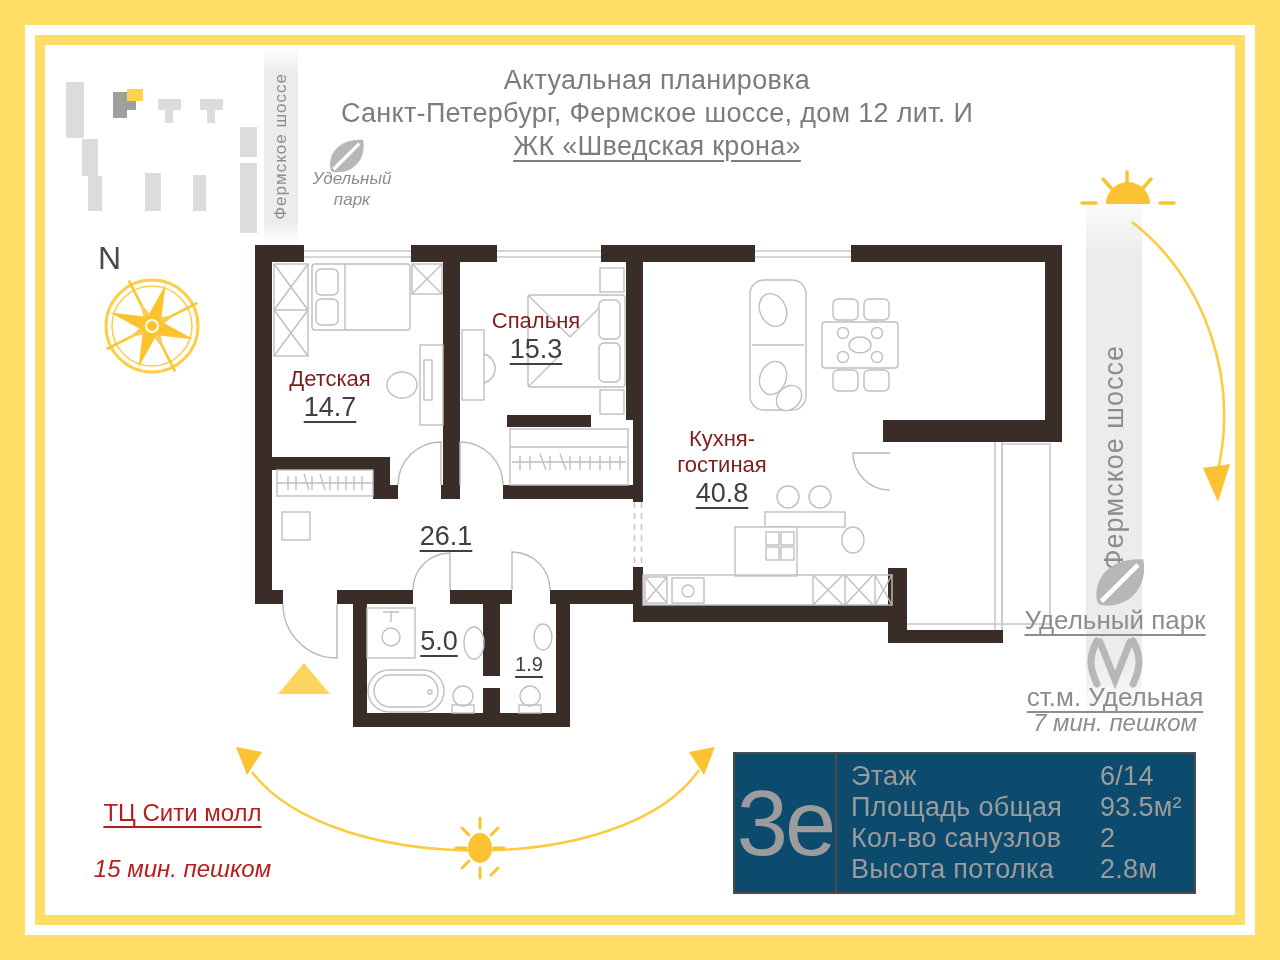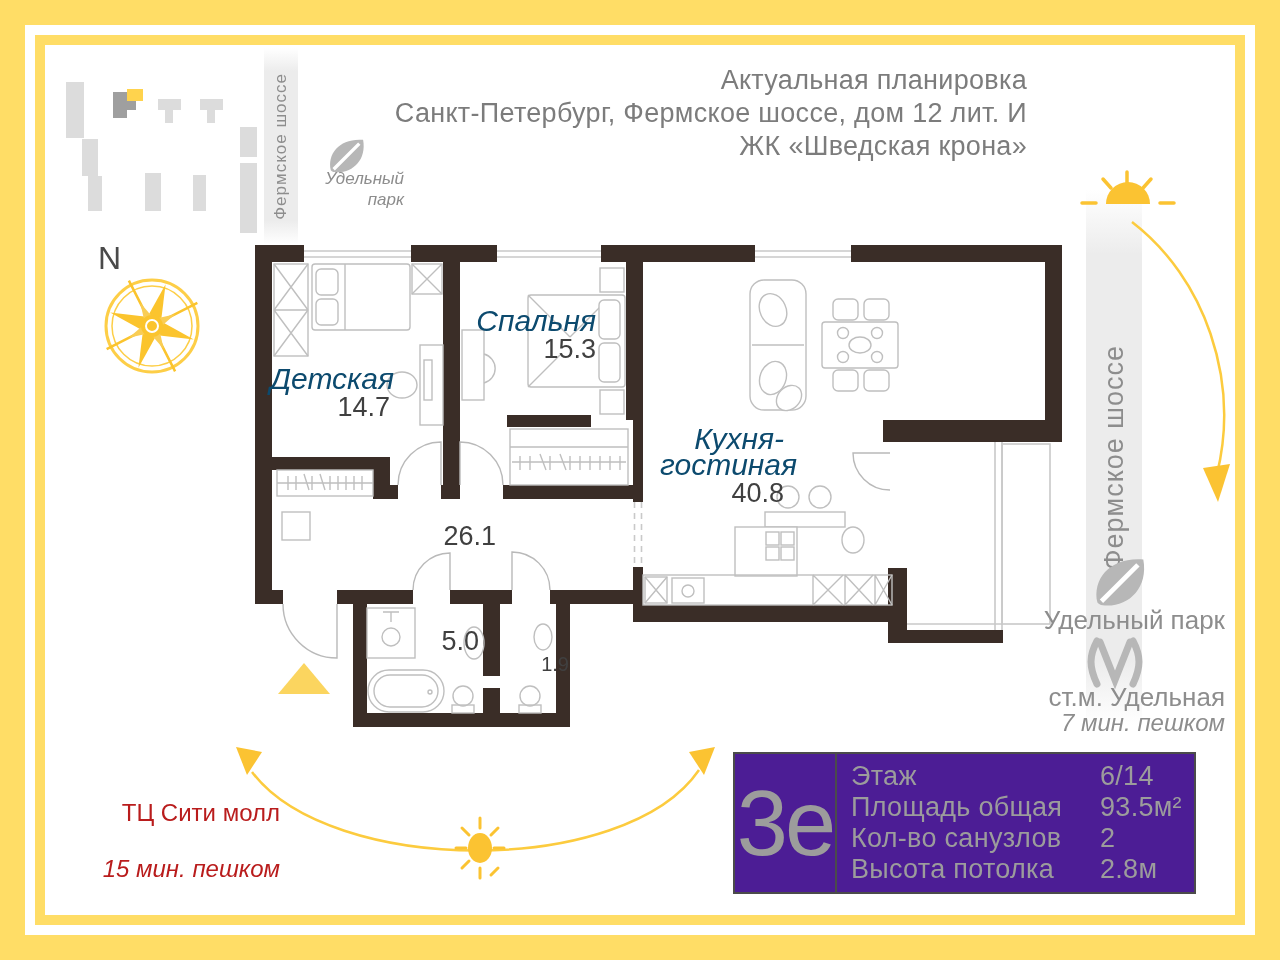--- a/index.html
+++ b/index.html
@@ -1,41 +1,41 @@
 <!DOCTYPE html>
 <html><head>
 <meta charset="utf-8">
 <style>
   html,body{margin:0;padding:0;background:#fff}
   .stage{position:relative;width:1280px;height:960px;background:#FFDD66;overflow:hidden;
          font-family:"Liberation Sans",sans-serif;}
   .panel{position:absolute;inset:25px;background:#fff}
   .panel::before{content:"";position:absolute;inset:10px;border:10px solid #FFDD66;pointer-events:none}
   .abs{position:absolute}
-  .center{text-align:right}
-  .u{text-underline-offset:5px;text-decoration-thickness:2px}
+  .center{text-align:center}
+  .u{text-decoration:underline;text-underline-offset:5px;text-decoration-thickness:2px}
   .it{font-style:italic}
   svg.layer{position:absolute;left:0;top:0}
   .header{left:287px;top:64px;width:740px;font-size:27px;line-height:33px;color:#7c7c7c;letter-spacing:.3px}
   .header .l3{display:inline-block;padding-bottom:2px}
   .road{display:flex;align-items:center;justify-content:center;
         background:linear-gradient(180deg,rgba(236,236,236,0),#ececec 12%,#ececec 88%,rgba(236,236,236,0))}
   .road span{writing-mode:vertical-rl;transform:rotate(180deg);color:#8d8d8d;letter-spacing:1px;white-space:nowrap}
   .road-left{left:264px;top:48px;width:34px;height:196px}
   .road-left span{font-size:17px}
   .road-right{left:1086px;top:190px;width:56px;height:535px}
   .road-right span{font-size:27px}
   .park-top{left:300px;top:168px;width:104px;font-size:17px;line-height:21px;color:#8d8d8d}
   .nlabel{left:98px;top:240px;font-size:32px;color:#4a4a4a}
-  .rname{font-style:italic;color:#0c4a6e;font-size:30px;line-height:26px}
+  .rname{color:#7f1d1d;font-size:22px;line-height:26px}
   .rarea{color:#404040;font-size:27px}
   .rarea.small{font-size:20px}
   .link{color:#8d8d8d;font-size:26px}
   .malls{color:#b91c1c;font-size:24px;line-height:28px}
-  .card{left:733px;top:752px;width:459px;height:138px;border:2px solid #4b4b4b;display:flex;color:#9c9c9c;background:#4c1d95}
+  .card{left:733px;top:752px;width:459px;height:138px;border:2px solid #4b4b4b;display:flex;color:#9c9c9c;background:#0c4a6e}
   .card-code{width:100px;border-right:2px solid #4b4b4b;display:flex;align-items:center;justify-content:center;
              font-size:92px;letter-spacing:-3px;line-height:1}
   .card-rows{flex:1;display:flex;flex-direction:column;justify-content:center;padding:4px 8px 4px 14px;
              font-size:27px;line-height:31px;letter-spacing:.3px}
   .card-row{display:grid;grid-template-columns:1fr 86px}
 </style>
 </head>
 <body>
 
 <div class="stage">

